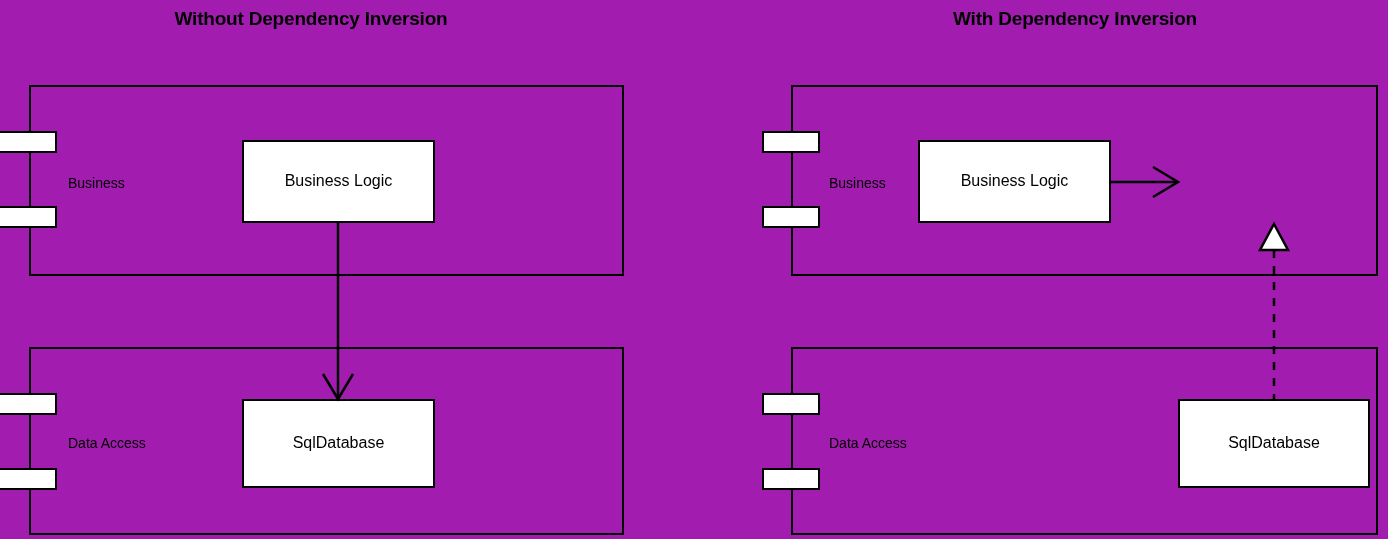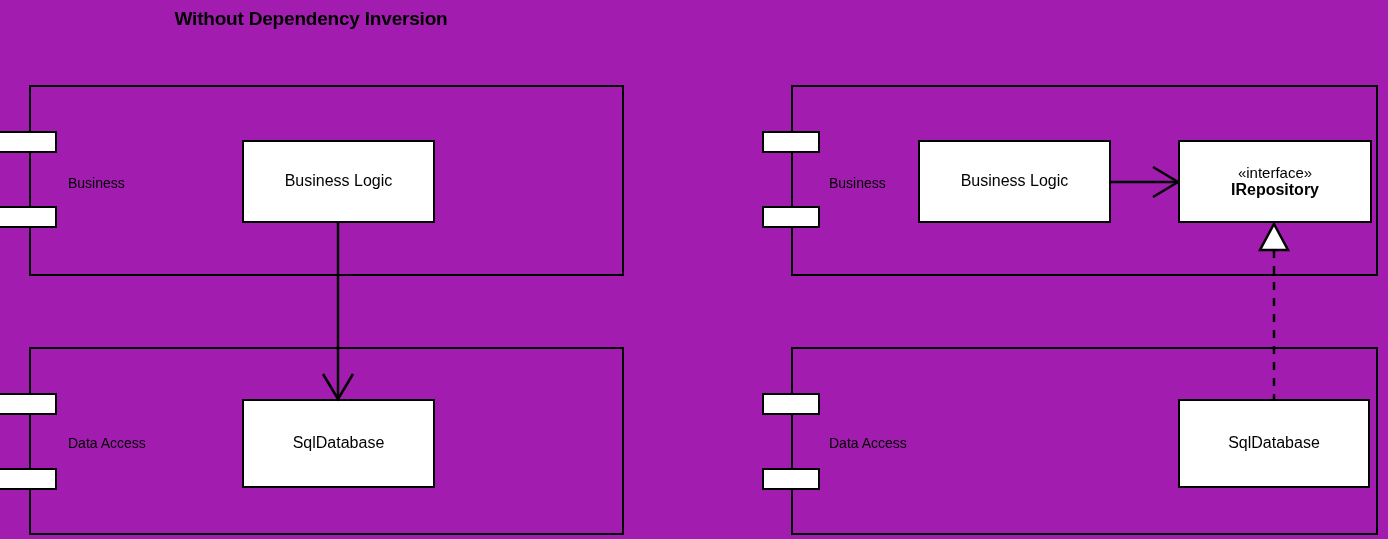--- a/index.html
+++ b/index.html
@@ -107,34 +107,31 @@
 
   <div class="package" style="left:29px; top:347px; width:595px; height:188px;"></div>
   <div class="stub" style="left:-28px; top:393px; width:85px; height:22px;"></div>
   <div class="stub" style="left:-28px; top:468px; width:85px; height:22px;"></div>
   <div class="package-label" style="left:68px; top:436px;">Data Access</div>
 
   <div class="uml-box" style="left:242px; top:399px; width:193px; height:89px;">
     <span class="uml-box-name">SqlDatabase</span>
   </div>
 
+  <div class="diagram-title" style="left:875px; top:9px; width:400px;">With Dependency Inversion</div>
 
   <div class="package" style="left:791px; top:85px; width:587px; height:191px;"></div>
   <div class="stub" style="left:762px; top:131px; width:58px; height:22px;"></div>
   <div class="stub" style="left:762px; top:206px; width:58px; height:22px;"></div>
   <div class="package-label" style="left:829px; top:176px;">Business</div>
 
   <div class="uml-box" style="left:918px; top:140px; width:193px; height:83px;">
     <span class="uml-box-name">Business Logic</span>
   </div>
 
-  <div class="uml-box" style="left:1178px; top:140px; width:194px; height:83px;">
-    <span class="uml-box-stereotype">«interface»</span>
-    <span class="uml-box-name bold">IRepository</span>
-  </div>
 
   <div class="package" style="left:791px; top:347px; width:587px; height:188px;"></div>
   <div class="stub" style="left:762px; top:393px; width:58px; height:22px;"></div>
   <div class="stub" style="left:762px; top:468px; width:58px; height:22px;"></div>
   <div class="package-label" style="left:829px; top:436px;">Data Access</div>
 
   <div class="uml-box" style="left:1178px; top:399px; width:192px; height:89px;">
     <span class="uml-box-name">SqlDatabase</span>
   </div>
 

